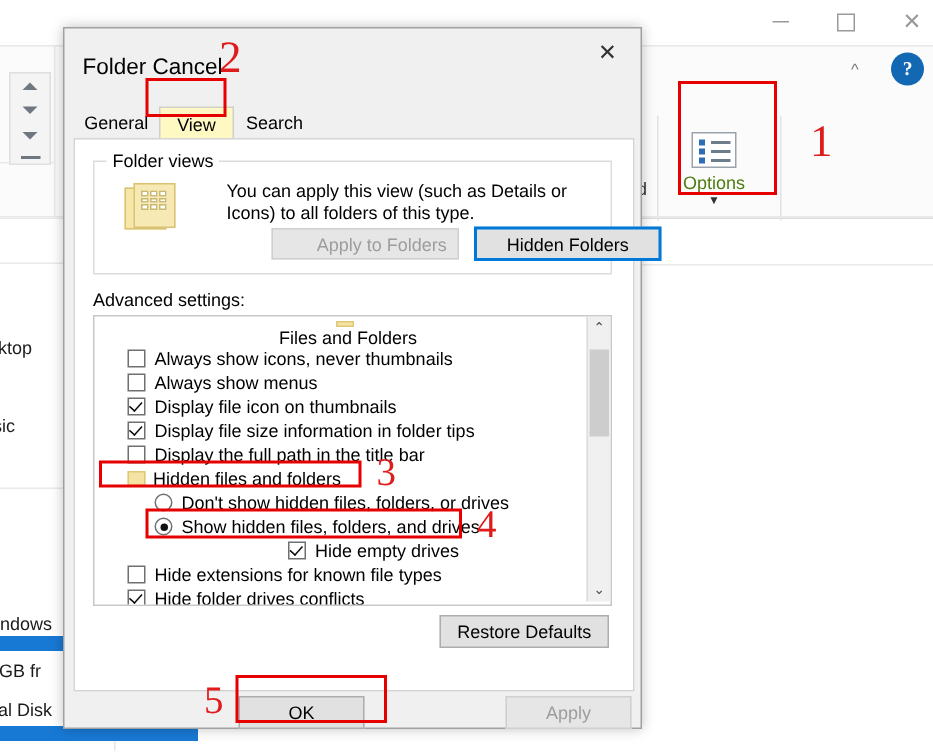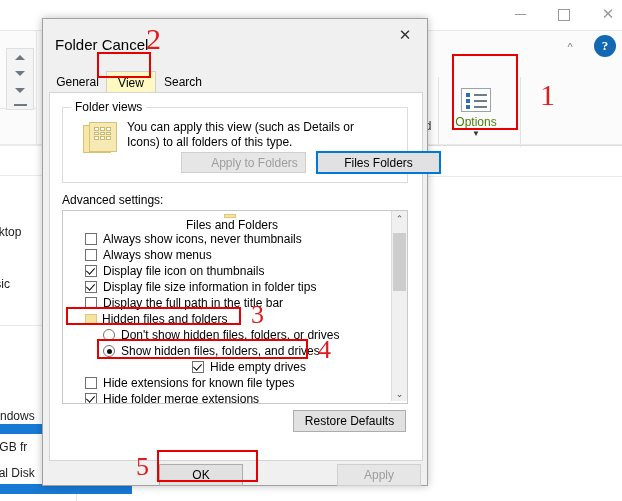--- a/index.html
+++ b/index.html
@@ -88,21 +88,21 @@
                  font-size:12px; color:#000; }
   .folder-icon { position:absolute; left:20px; top:14px; width:34px; height:32px; }
   .fi-back { position:absolute; left:0; top:3px; width:26px; height:26px; background:#f6e6a8;
              border:1px solid #d9c271; }
   .fi-front { position:absolute; left:6px; top:0px; width:26px; height:28px; background:#f7e9b4;
               border:1px solid #d9c271; }
   .fi-grid { position:absolute; left:11px; top:5px; width:17px; height:13px; display:grid;
              grid-template-columns:repeat(3,1fr); grid-template-rows:repeat(3,1fr); gap:1px; }
   .fi-cell { background:#ffffff; border:1px solid #c9b971; box-sizing:border-box; }
 
-  .group-text { position:absolute; left:64px; top:12px; width:262px; font-size:12px; color:#000; line-height:15px; }
+  .group-text { position:absolute; left:88px; top:12px; width:262px; font-size:12px; color:#000; line-height:15px; }
 
   .btn { font-size:12px; color:#000; background:#e1e1e1; border:1px solid #adadad;
          display:flex; align-items:center; justify-content:center; box-sizing:border-box; cursor:default; }
   .btn.disabled { color:#9d9d9d; background:#e6e6e6; border-color:#cfcfcf; }
   .btn.primary { background:#e1e1e1; border:2px solid #0078d7; }
 
   .btn-apply-folders { position:absolute; left:118px; top:44px; width:125px; height:21px;padding-left:22px; }
   .btn-reset-folders { position:absolute; left:253px; top:43px; width:125px; height:23px; }
 
   .adv-label { position:absolute; left:12px; top:100px; font-size:12px; color:#000; }
@@ -233,21 +233,21 @@
               <i class="fi-cell"></i>
             <i class="fi-cell"></i>
               <i class="fi-cell"></i>
               <i class="fi-cell"></i>
           </span>
         </div>
 
         <div class="group-text">You can apply this view (such as Details or Icons) to all folders of this type.</div>
 
         <div class="btn disabled btn-apply-folders">Apply to Folders</div>
-        <div class="btn primary btn-reset-folders">Files Folders</div>
+        <div class="btn primary btn-reset-folders">Hidden Folders</div>
       </div>
 
       <div class="adv-label">Advanced settings:</div>
 
       <div class="listbox">
 
         <div class="lrow" style="left:5px; top:3px;flex-direction:column;">
           <span class="lfolder-ico"></span>
           <span>Files and Folders</span>
         </div>
@@ -297,21 +297,21 @@
           <span>Hide empty drives</span>
         </div>
 
         <div class="lrow" style="left:22px; top:163px;">
           <span class="cbox"></span>
           <span>Hide extensions for known file types</span>
         </div>
 
         <div class="lrow" style="left:22px; top:179px;">
           <span class="cbox checked"></span>
-          <span>Hide folder merge extensions</span>
+          <span>Hide folder drives conflicts</span>
         </div>
 
         <div class="lb-scroll">
           <div class="lb-arrow" style="top:0px;">⌃</div>
           <div class="lb-thumb"></div>
           <div class="lb-arrow" style="top:175px;">⌄</div>
         </div>
       </div>
 
       <div class="btn btn-restore">Restore Defaults</div>

